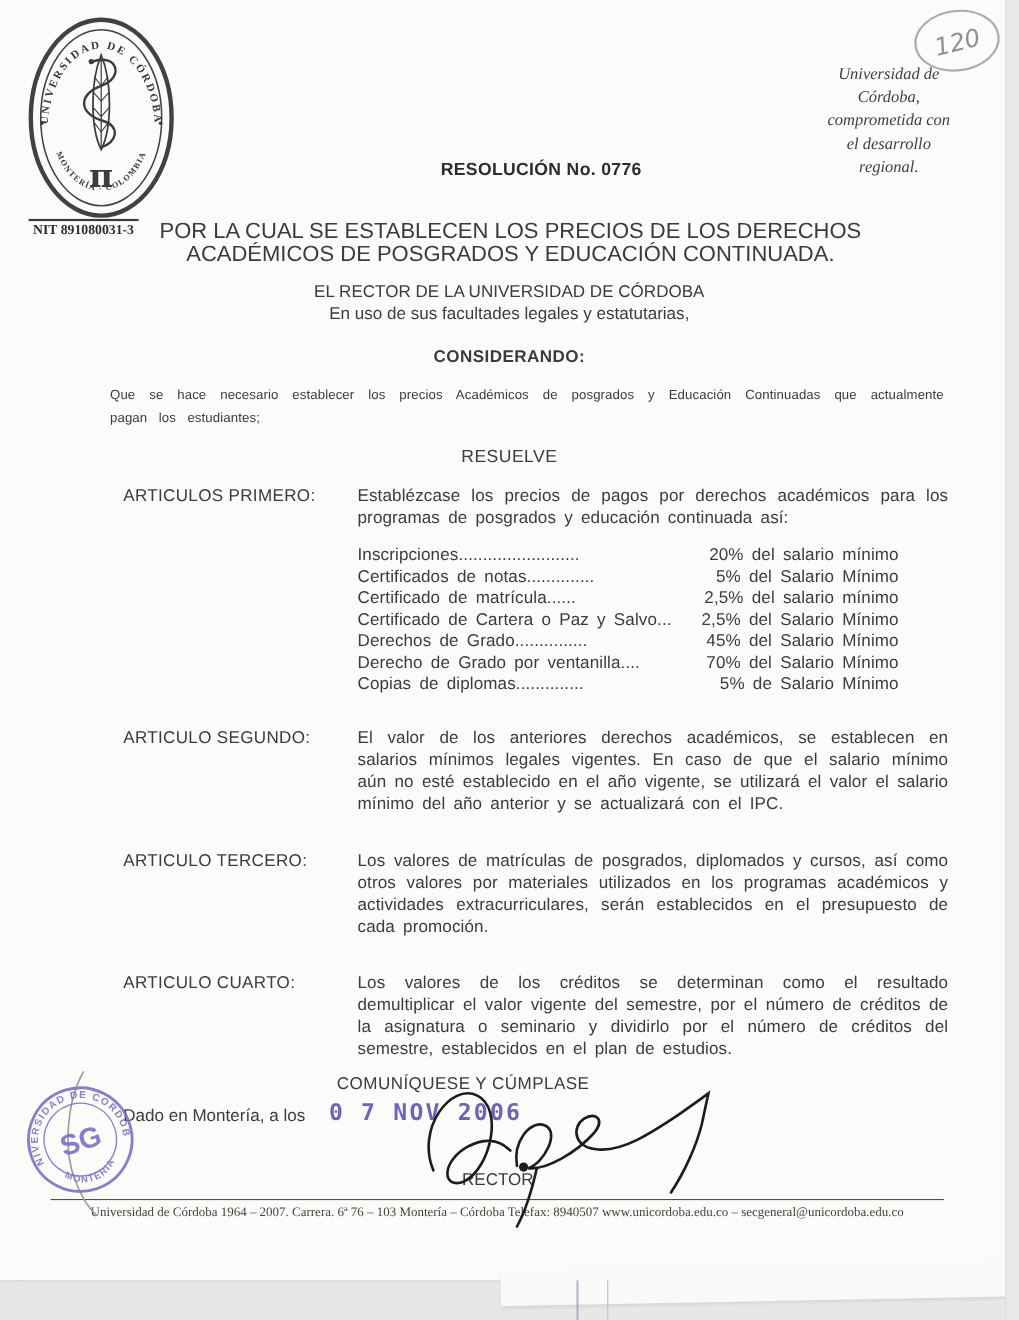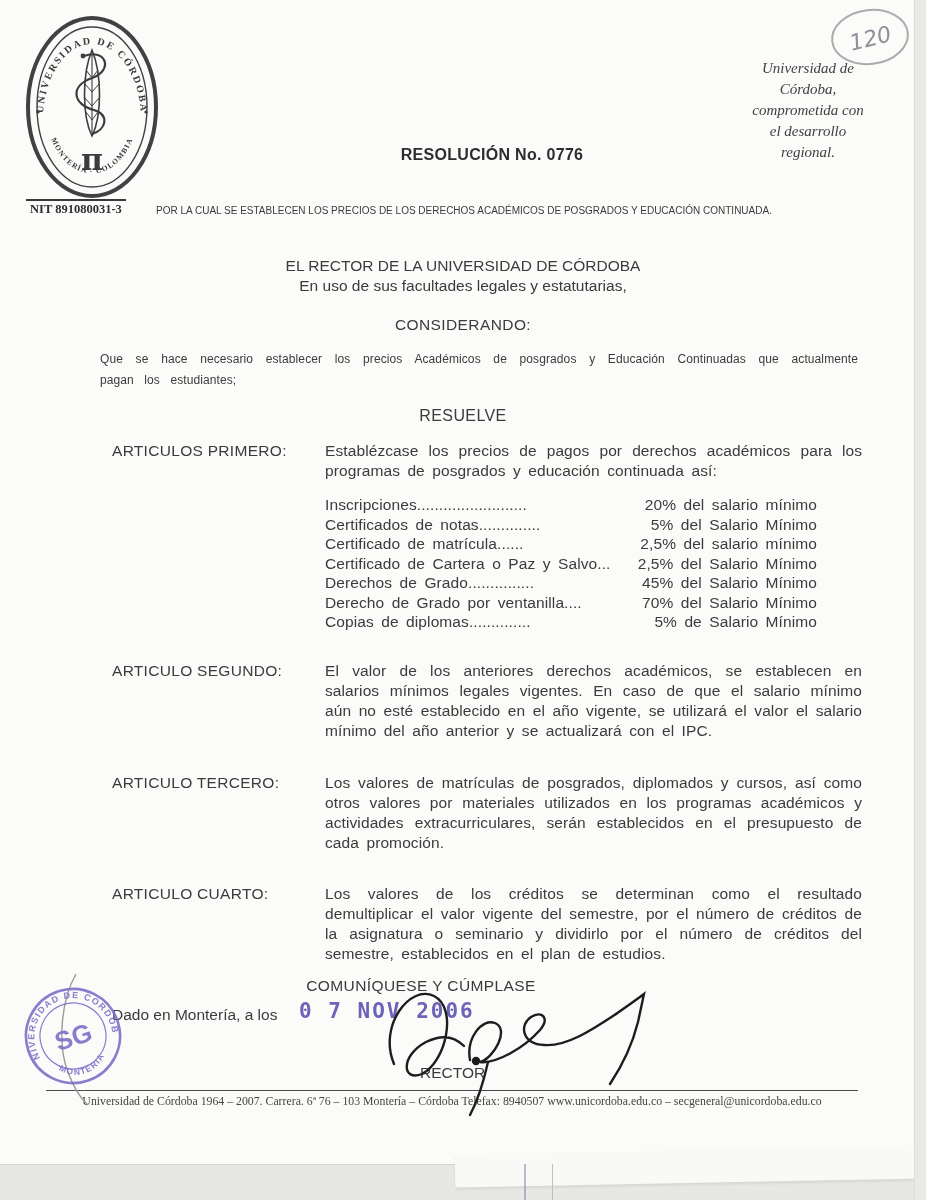--- a/index.html
+++ b/index.html
@@ -12,23 +12,23 @@
   
   .logo{left:22px;top:12px;}
   .nit{left:26px;top:199px;font-family:"Liberation Serif",serif;font-weight:bold;
        font-size:12.5px;color:#2e2e2e;border-top:2px solid #3a3a3a;padding:1px 4px 0 4px;}
   .folio{left:826px;top:6px;}
   .motto{left:750px;top:58px;width:116px;text-align:center;
          font-family:"Liberation Serif",serif;font-style:italic;font-size:15px;
          line-height:21px;color:#3f3f3f;}
   .title{left:0;top:146px;width:926px;text-align:center;font-weight:bold;
          font-size:16px;letter-spacing:.3px;color:#2d2d2d;padding-left:29px;}
-  .subject{left:140px;top:200px;width:648px;text-align:center;font-size:10px;line-height:21px;}
+  .subject{left:140px;top:200px;width:648px;text-align:center;font-size:20px;line-height:21px;}
   .issuer{left:0;top:256px;width:926px;text-align:center;font-size:15.5px;line-height:20px;}
-  .considerando-h{left:0;top:316px;width:926px;text-align:center;font-size:15.5px;letter-spacing:.4px;}
+  .considerando-h{left:0;top:316px;width:926px;text-align:center;font-size:15.5px;letter-spacing:.4px;font-weight:bold;}
   .considerando-p{left:100px;top:349px;width:758px;text-align:justify;font-size:12px;
                   line-height:21px;word-spacing:7px;letter-spacing:.1px;}
   .resuelve-h{left:0;top:407px;width:926px;text-align:center;font-size:16px;letter-spacing:.4px;}
   .article{position:absolute;left:112px;right:64px;font-size:15.5px;line-height:20px;}
   .article-label{position:absolute;left:0;top:0;white-space:nowrap;letter-spacing:.3px;}
   .article-body{margin-left:213px;text-align:justify;word-spacing:3px;letter-spacing:.1px;}
   .a1{top:441px;} .a2{top:661px;} .a3{top:773px;} .a4{top:884px;}
   .fees{margin-top:14px;width:492px;position:relative;}
   .fee-row{position:relative;height:19.5px;white-space:nowrap;}
   .fee-label{position:absolute;left:0;}

